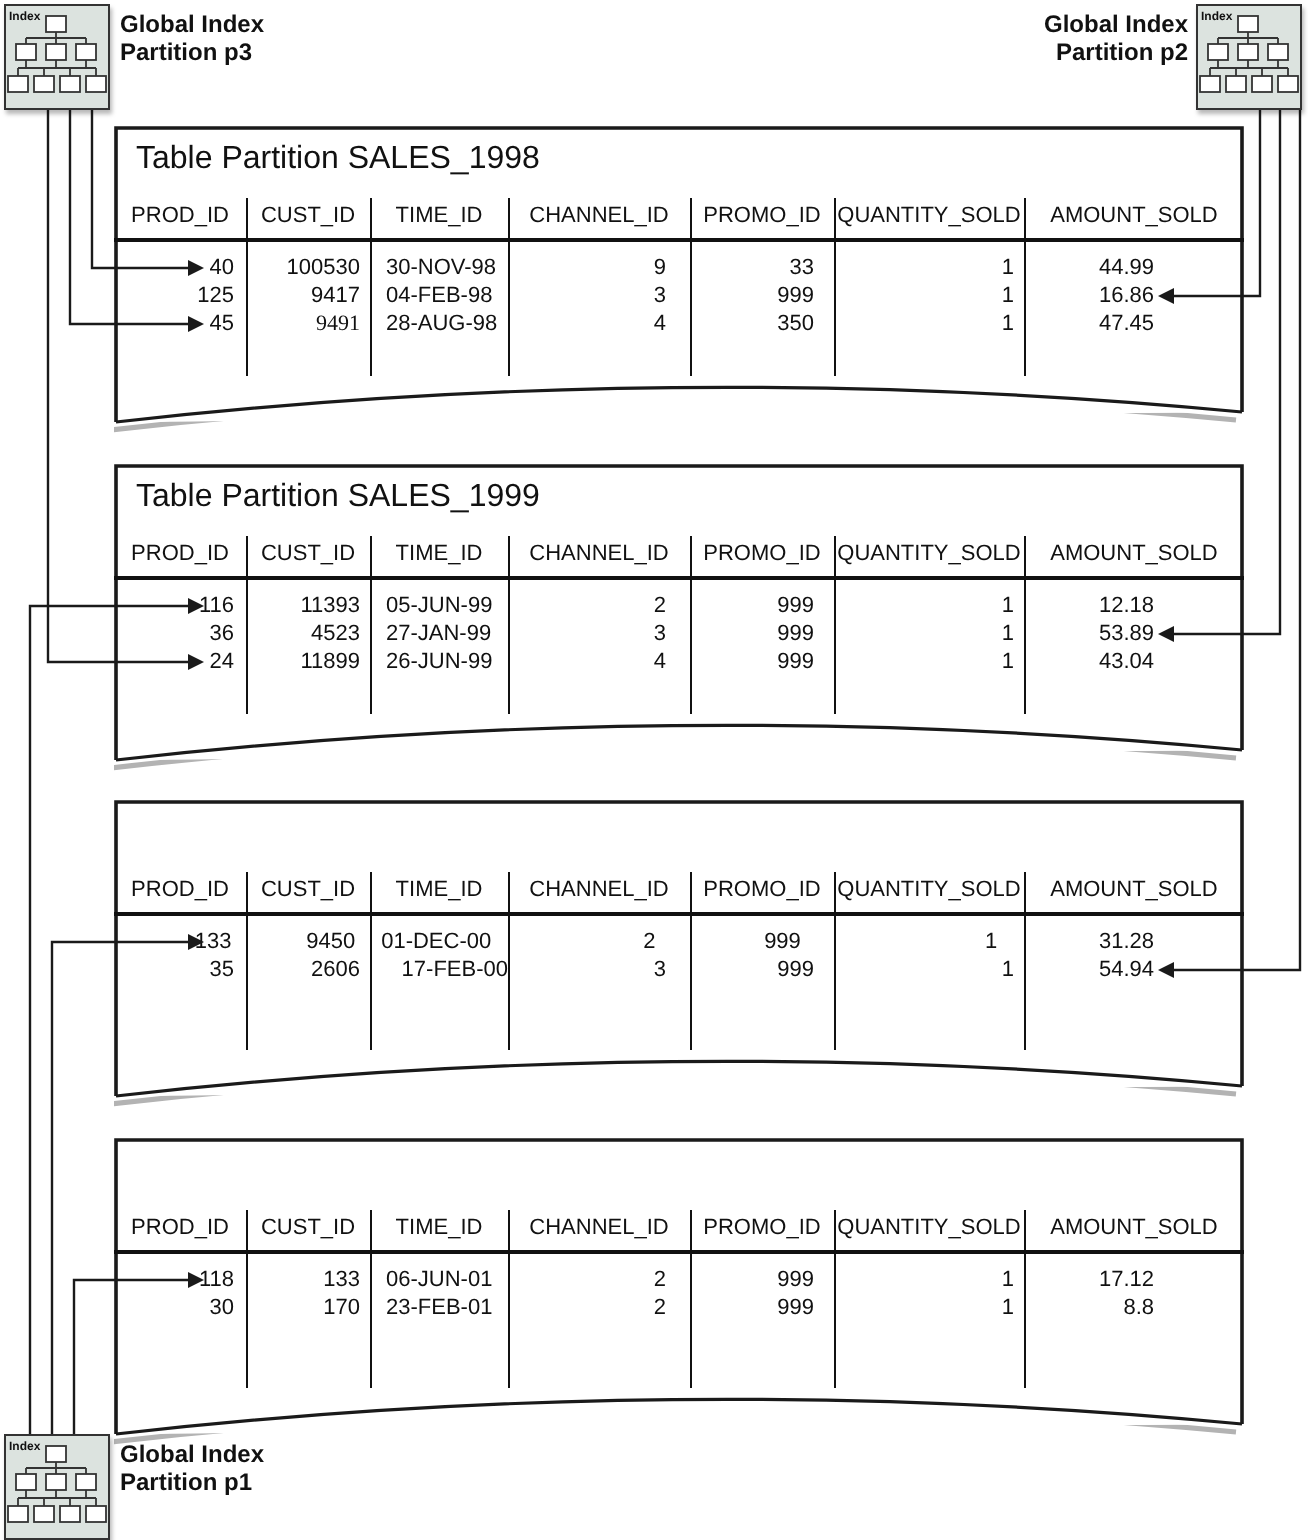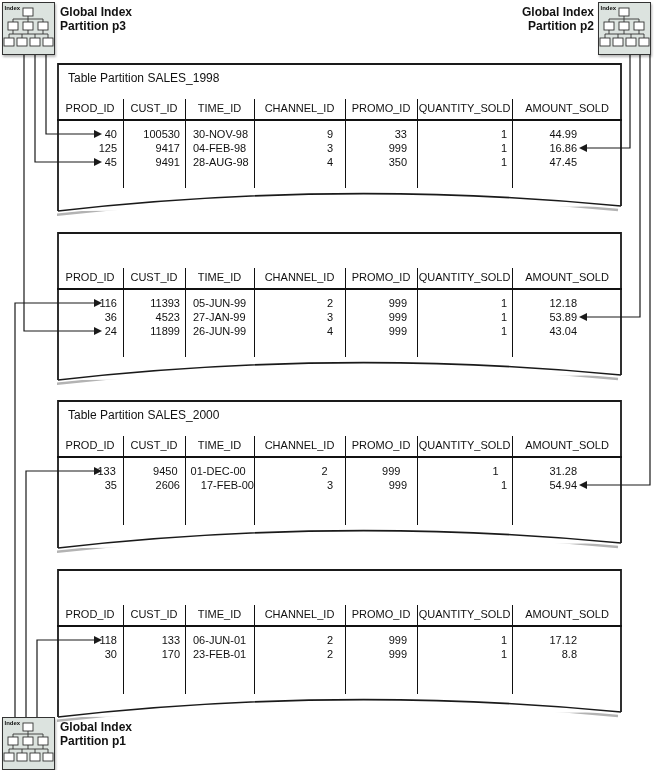--- a/index.html
+++ b/index.html
@@ -8,21 +8,21 @@
     background:#ffffff;color:#111;
     font-family:"Liberation Sans","DejaVu Sans",sans-serif;
   }
   .icon-slot{position:absolute;z-index:6;}
   .index-icon{filter:drop-shadow(1px 2px 1px rgba(0,0,0,.28));}
   .idx-label{position:absolute;z-index:6;font-size:12px;font-weight:bold;line-height:14px;color:#111;}
   .idx-label.right{text-align:right;width:140px;}
   #tables{position:absolute;left:0;top:0;z-index:1;}
   .tablebox{position:absolute;left:57px;width:565px;height:165px;}
   .tablebox svg.outline{position:absolute;left:0;top:0;}
-  .tb-title{position:absolute;left:11px;top:8px;font-size:12px;white-space:nowrap;}
+  .tb-title{position:absolute;left:11px;top:8px;font-size:16px;white-space:nowrap;}
   .tb-header{position:absolute;left:0;top:36px;width:565px;height:18px;display:flex;}
   .tb-header .hc{font-size:11px;line-height:18px;text-align:center;white-space:nowrap;overflow:visible;}
   .tb-underline{position:absolute;left:0;top:56px;width:565px;height:2px;background:#111;}
   .divider{position:absolute;top:36px;height:89px;width:1px;background:#111;}
   .tb-rows{position:absolute;left:0;top:64px;width:565px;}
   .tb-row{display:flex;height:14px;}
   .tb-row .dc{font-size:11px;line-height:14px;white-space:nowrap;}
   #connectors{position:absolute;left:0;top:0;z-index:5;pointer-events:none;}
 </style>
 </head>
@@ -140,35 +140,36 @@
           <div class="dc" style="width: 66px; text-align: right; padding-right: 6px; padding-left: 0px; box-sizing: border-box;">125</div>
           <div class="dc" style="width: 62px; text-align: right; padding-right: 5px; padding-left: 0px; box-sizing: border-box;">9417</div>
           <div class="dc" style="width: 69px; text-align: left; padding-right: 0px; padding-left: 8px; box-sizing: border-box;">04-FEB-98</div>
           <div class="dc" style="width: 91px; text-align: right; padding-right: 12px; padding-left: 0px; box-sizing: border-box;">3</div>
           <div class="dc" style="width: 72px; text-align: right; padding-right: 10px; padding-left: 0px; box-sizing: border-box;">999</div>
           <div class="dc" style="width: 95px; text-align: right; padding-right: 5px; padding-left: 0px; box-sizing: border-box;">1</div>
           <div class="dc" style="width: 110px; text-align: right; padding-right: 45px; padding-left: 0px; box-sizing: border-box;">16.86</div>
         </div>
         <div class="tb-row">
           <div class="dc" style="width: 66px; text-align: right; padding-right: 6px; padding-left: 0px; box-sizing: border-box;">45</div>
-          <div class="dc" style="width: 62px; text-align: right; padding-right: 5px; padding-left: 16px; box-sizing: border-box;">9491</div>
+          <div class="dc" style="width: 62px; text-align: right; padding-right: 5px; padding-left: 16px; box-sizing: border-box; font-family: Liberation Serif, serif;">9491</div>
           <div class="dc" style="width: 69px; text-align: left; padding-right: 0px; padding-left: 8px; box-sizing: border-box;">28-AUG-98</div>
           <div class="dc" style="width: 91px; text-align: right; padding-right: 12px; padding-left: 0px; box-sizing: border-box;">4</div>
           <div class="dc" style="width: 72px; text-align: right; padding-right: 10px; padding-left: 0px; box-sizing: border-box;">350</div>
           <div class="dc" style="width: 95px; text-align: right; padding-right: 5px; padding-left: 0px; box-sizing: border-box;">1</div>
           <div class="dc" style="width: 110px; text-align: right; padding-right: 45px; padding-left: 0px; box-sizing: border-box;">47.45</div>
         </div>
       </div>
     </div>
     <div class="tablebox" style="top: 232px;">
       <svg class="outline" width="565" height="165">
         <path d="M1,148 Q283,116 564,143" fill="none" stroke="#b3b3b3" stroke-width="2.6" transform="translate(-3,4)"></path>
         <path d="M1,148 L1,1 L564,1 L564,143" fill="#ffffff" stroke="#1a1a1a" stroke-width="1.8"></path>
         <path d="M1,148 Q283,116 564,143" fill="#ffffff" stroke="#1a1a1a" stroke-width="1.6"></path>
       </svg>
+      <div class="tb-title">Table Partition SALES_1999</div>
       <div class="tb-header">
         <div class="hc" style="width: 66px;">PROD_ID</div>
         <div class="hc" style="width: 62px;">CUST_ID</div>
         <div class="hc" style="width: 69px;">TIME_ID</div>
         <div class="hc" style="width: 91px;">CHANNEL_ID</div>
         <div class="hc" style="width: 72px;">PROMO_ID</div>
         <div class="hc" style="width: 95px;">QUANTITY_SOLD</div>
         <div class="hc" style="width: 110px;">AMOUNT_SOLD</div>
       </div>
       <div class="tb-underline"></div>
@@ -207,21 +208,20 @@
           <div class="dc" style="width: 110px; text-align: right; padding-right: 45px; padding-left: 0px; box-sizing: border-box;">43.04</div>
         </div>
       </div>
     </div>
     <div class="tablebox" style="top: 400px;">
       <svg class="outline" width="565" height="165">
         <path d="M1,148 Q283,116 564,143" fill="none" stroke="#b3b3b3" stroke-width="2.6" transform="translate(-3,4)"></path>
         <path d="M1,148 L1,1 L564,1 L564,143" fill="#ffffff" stroke="#1a1a1a" stroke-width="1.8"></path>
         <path d="M1,148 Q283,116 564,143" fill="#ffffff" stroke="#1a1a1a" stroke-width="1.6"></path>
       </svg>
-      <div class="tb-title">Table Partition SALES_2000</div>
       <div class="tb-header">
         <div class="hc" style="width: 66px;">PROD_ID</div>
         <div class="hc" style="width: 62px;">CUST_ID</div>
         <div class="hc" style="width: 69px;">TIME_ID</div>
         <div class="hc" style="width: 91px;">CHANNEL_ID</div>
         <div class="hc" style="width: 72px;">PROMO_ID</div>
         <div class="hc" style="width: 95px;">QUANTITY_SOLD</div>
         <div class="hc" style="width: 110px;">AMOUNT_SOLD</div>
       </div>
       <div class="tb-underline"></div>

